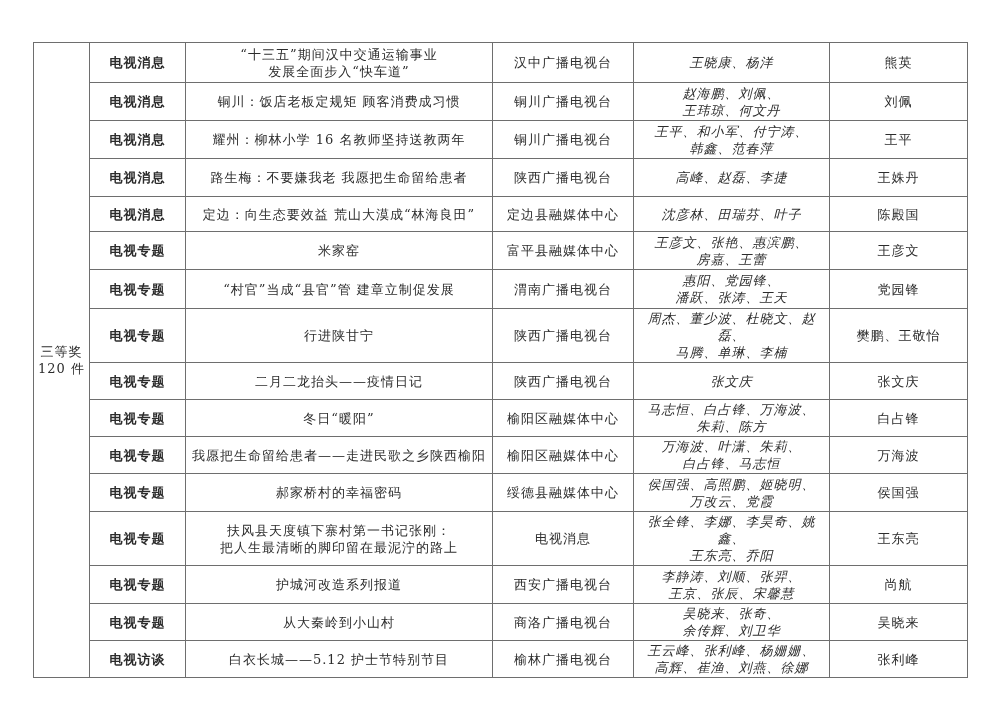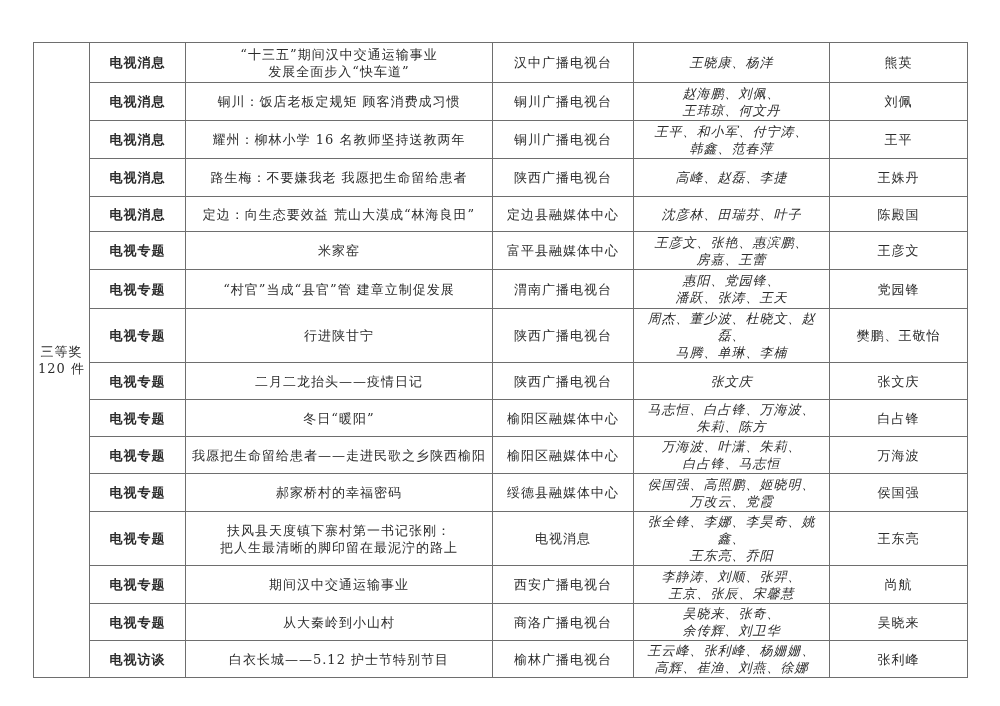--- a/index.html
+++ b/index.html
@@ -167,21 +167,21 @@
         <td class="cat-cell">电视专题</td>
         <td class="title-cell">扶风县天度镇下寨村第一书记张刚：
 把人生最清晰的脚印留在最泥泞的路上</td>
         <td class="station-cell">电视消息</td>
         <td class="authors-cell">张全锋、李娜、李昊奇、姚鑫、
 王东亮、乔阳</td>
         <td class="editor-cell">王东亮</td>
       </tr>
       <tr style="height:38px">
         <td class="cat-cell">电视专题</td>
-        <td class="title-cell">期间汉中交通运输事业</td>
+        <td class="title-cell">护城河改造系列报道</td>
         <td class="station-cell">西安广播电视台</td>
         <td class="authors-cell">李静涛、刘顺、张羿、
 王京、张辰、宋馨慧</td>
         <td class="editor-cell">尚航</td>
       </tr>
       <tr style="height:37px">
         <td class="cat-cell">电视专题</td>
         <td class="title-cell">从大秦岭到小山村</td>
         <td class="station-cell">商洛广播电视台</td>
         <td class="authors-cell">吴晓来、张奇、

